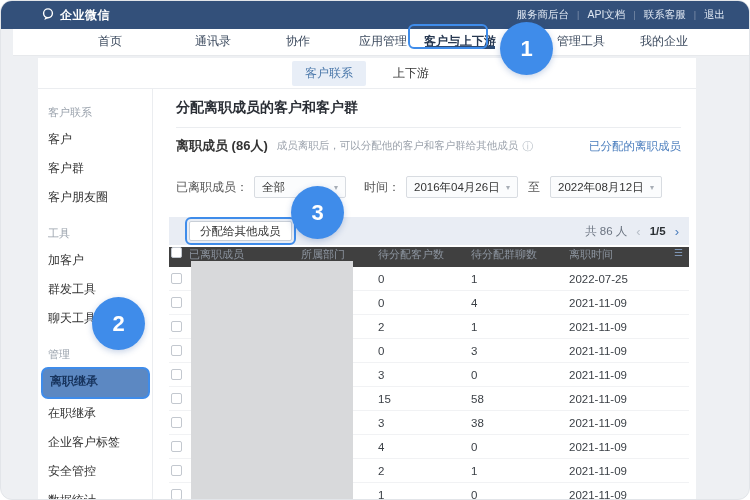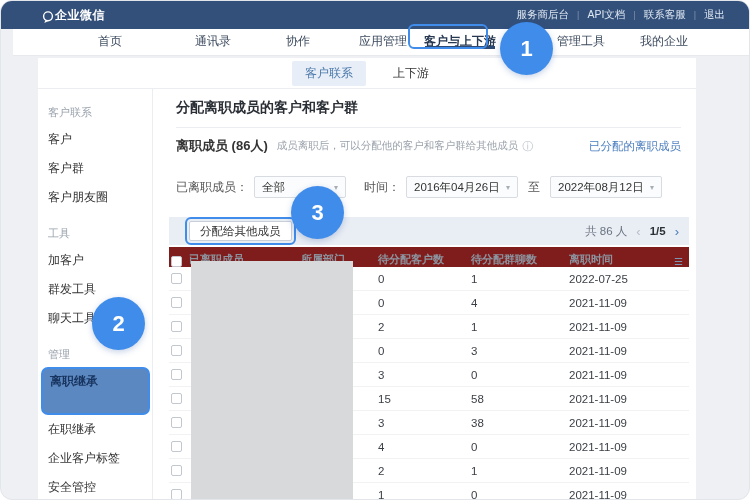--- a/index.html
+++ b/index.html
@@ -3,21 +3,21 @@
 <meta charset="utf-8">
 <style>
   * { margin:0; padding:0; box-sizing:border-box; }
   html,body { background:#fff; font-family:"Liberation Sans","DejaVu Sans",sans-serif; }
   .frame { position:relative; width:750px; height:500px; border-radius:12px; overflow:hidden;
            background:#eef0f3; border:1px solid #e2e5e9; }
 
   
   .topbar { position:absolute; left:0; top:0; width:750px; height:28px; background:#33507a;
             display:flex; align-items:center; color:#fff; }
-  .logo { display:flex; align-items:flex-end; margin-left:40px; }
+  .logo { display:flex; align-items:flex-start; gap:5px; margin-left:40px; }
   .logo-text { font-size:12px; font-weight:bold; letter-spacing:.5px; }
   .top-links { margin-left:auto; margin-right:26px; display:flex; align-items:center; gap:8px;
                font-size:10.5px; color:#dfe7f2; }
   .top-links .sep { color:rgba(255,255,255,.35); font-size:9px; }
   .top-links span[data-interactable="true"] { cursor:pointer; }
 
   
   .navbar { position:absolute; left:12px; top:28px; width:750px; height:27px; background:#fff;
             border-bottom:1px solid #e7e9ec; }
   .nav-item { position:absolute; top:4px; transform:translateX(-50%); font-size:12px;
@@ -36,21 +36,21 @@
   .card-body { display:flex; height:412px; }
 
   
   .side { width:115px; border-right:1px solid #ebedf0; padding-top:2px; }
   .side-section { margin:12px 0 4px; padding-left:10px; font-size:11px; color:#9ba3ad; height:18px;
                   line-height:18px; }
   .side-item { height:29px; line-height:29px; padding-left:10px; font-size:12px; color:#333;
                cursor:pointer; white-space:nowrap; }
   .side-item.selected { background:#5c88c2; color:#18355f; font-weight:bold;
                         border:2.5px solid #3f8cea; border-radius:7px; margin:0 2px 0 3px;
-                        line-height:24px; padding-left:7px; height:48px; }
+                        line-height:24px; padding-left:7px; height:32px; }
 
   
   .main { position:relative; flex:1; padding:0 7px 0 16px; overflow:hidden; }
   .page-title { margin:10px 8px 0 7px; font-size:14px; font-weight:bold; color:#2b2f36; }
   .divider { margin:10px 8px 0 7px; border-top:1px solid #ebedf0; }
   .section-row { margin:8px 8px 0 7px; display:flex; align-items:center; height:20px; }
   .section-title { font-size:13px; font-weight:bold; color:#333; }
   .section-desc { margin-left:9px; font-size:10.5px; color:#9aa1ab; }
   .info-icon { margin-left:4px; font-size:11px; color:#b9c0c8; }
   .assigned-link { margin-left:auto; font-size:11.5px; color:#4a7dbd; cursor:pointer; }
@@ -72,22 +72,22 @@
                 border-radius:2px; font-size:11.5px; color:#333; cursor:pointer;
                 font-family:inherit; }
   .pager { margin-left:auto; display:flex; align-items:center; gap:9px; font-size:11.5px;text-align:right; }
   .pager .total { color:#6b7481; }
   .pager .prev { color:#b9c0c9; font-size:13px; cursor:pointer; }
   .pager .page { color:#2b3034; font-weight:bold; }
   .pager .next { color:#4a7dbd; font-size:13px; cursor:pointer; }
 
   
   .table { margin-top:2px; }
-  .thead { display:flex; align-items:flex-end; height:20px; background:#7f1d1d; font-size:11px;
-           color:#8c949f;font-weight:bold; }
+  .thead { display:flex; align-items:flex-start; height:20px; background:#404040; font-size:11px;
+           color:#8c949f; }
   .trow { display:flex; align-items:center; height:24px; border-bottom:1px solid #f1f2f4;
           font-size:11.5px; color:#3a3f45; background:#fff; }
   .c-check { width:20px; display:flex; align-items:center; padding-left:2px; }
   .cb { width:11px; height:11px; border:1px solid #c3c8cf; border-radius:2px; background:#fff;
         cursor:pointer; }
   .c-name { width:112px; }
   .c-dept { width:77px; }
   .c-cust { width:93px; }
   .c-grp  { width:98px; }
   .c-date { width:95px; }

